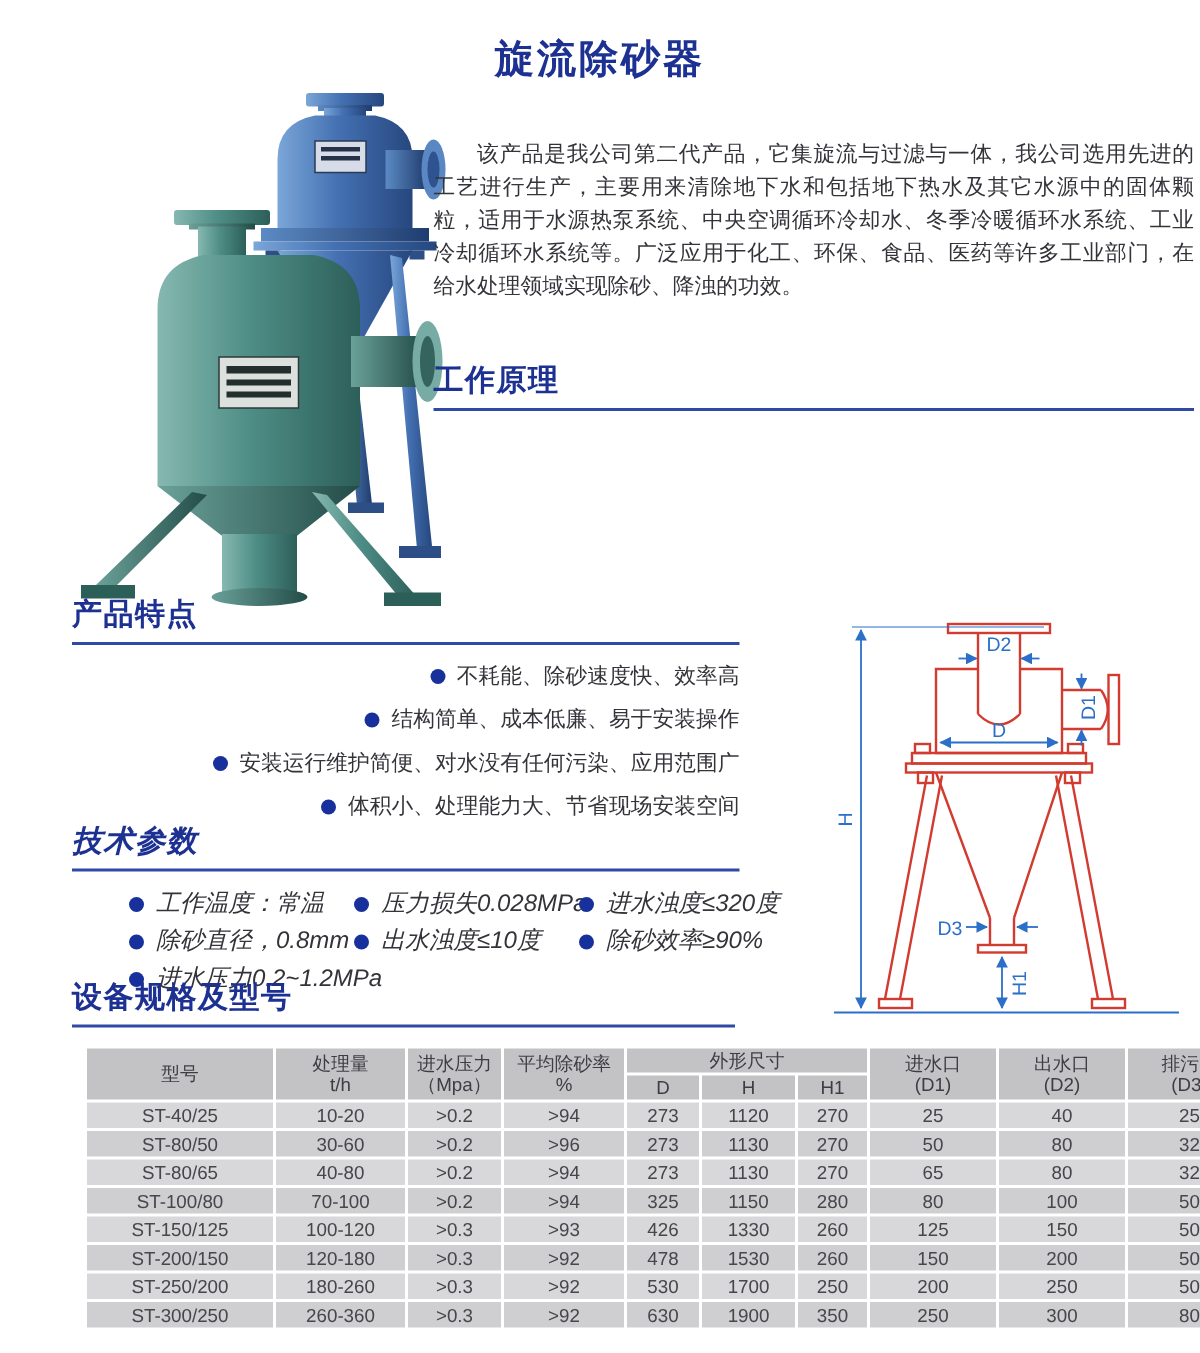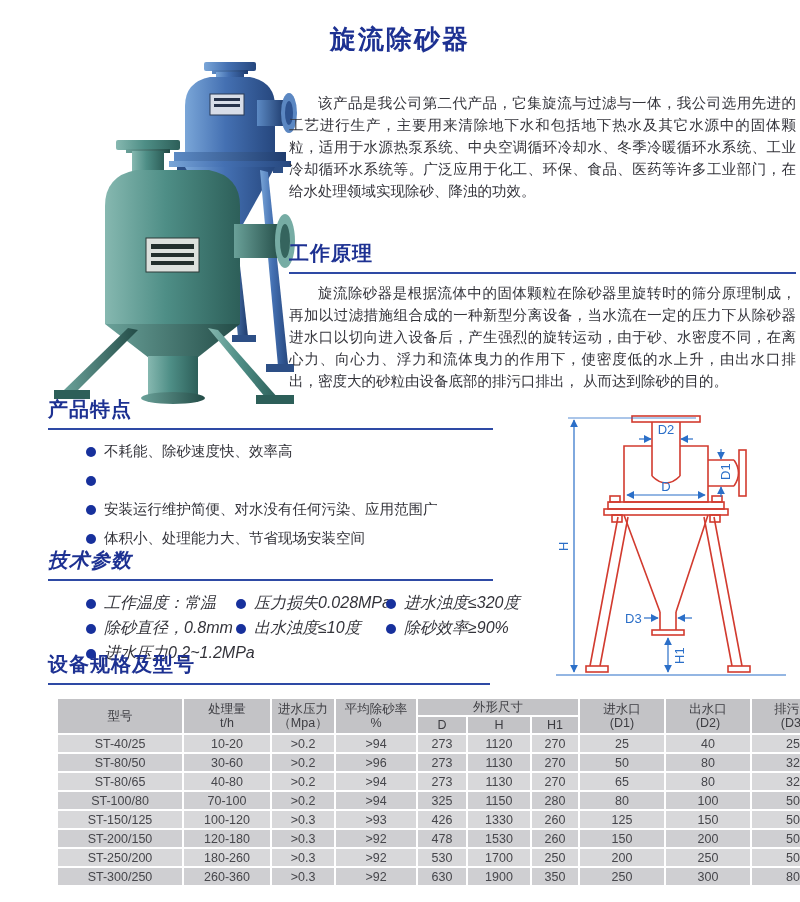--- a/index.html
+++ b/index.html
@@ -24,21 +24,21 @@
   .para {
     margin-top:8px; font-size:14.5px; line-height:22px; text-align:justify;
     text-indent:2em; color:#33333a;
   }
   .sec-principle { margin-top:38px; }
   
   .features { position:absolute; left:48px; top:396px; width:445px; }
   .params   { position:absolute; left:48px; top:547px; width:500px;font-style:italic; }
   .specs-hd { position:absolute; left:48px; top:651px; width:442px; }
   .bullet-list { margin-top:12px; list-style:none; }
-  .bullet-list li { margin:0 0 11px 38px; font-size:14.5px; color:#33333a; line-height:18px; }
+  .bullet-list li { margin:0 0 11px 38px; font-size:14.5px; color:#33333a; line-height:18px;text-align:right; }
   .dot {
     display:inline-block; width:10px; height:10px; border-radius:50%;
     background:#17309c; margin-right:8px; vertical-align:-1px;
   }
   .param-grid {
     margin-top:14px; margin-left:38px;
     display:grid; grid-template-columns:150px 150px 170px; row-gap:9px;
     font-size:16px; color:#33333a;
   }
   .param-grid .cell { white-space:nowrap; line-height:16px; }
@@ -135,29 +135,28 @@
     </g>
   </svg>
 </div>
 
 <div class="right-col">
   <section>
     <p class="para">该产品是我公司第二代产品，它集旋流与过滤与一体，我公司选用先进的工艺进行生产，主要用来清除地下水和包括地下热水及其它水源中的固体颗粒，适用于水源热泵系统、中央空调循环冷却水、冬季冷暖循环水系统、工业冷却循环水系统等。广泛应用于化工、环保、食品、医药等许多工业部门，在给水处理领域实现除砂、降浊的功效。</p>
   </section>
   <section class="sec-principle">
     <h2 class="sec">工作原理</h2>
-    <p class="para">旋流除砂器是根据流体中的固体颗粒在除砂器里旋转时的筛分原理制成，再加以过滤措施组合成的一种新型分离设备，当水流在一定的压力下从除砂器进水口以切向进入设备后，产生强烈的旋转运动，由于砂、水密度不同，在离心力、向心力、浮力和流体曳力的作用下，使密度低的水上升，由出水口排出，密度大的砂粒由设备底部的排污口排出， 从而达到除砂的目的。</p>
   </section>
 </div>
 
 <div class="features">
   <h2 class="sec">产品特点</h2>
   <ul class="bullet-list">
     <li><span class="dot"></span><span>不耗能、除砂速度快、效率高</span></li>
-    <li><span class="dot"></span></li>
+    <li><span class="dot"></span><span>结构简单、成本低廉、易于安装操作</span></li>
     <li><span class="dot"></span><span>安装运行维护简便、对水没有任何污染、应用范围广</span></li>
     <li><span class="dot"></span><span>体积小、处理能力大、节省现场安装空间</span></li>
   </ul>
 </div>
 
 <div class="params">
   <h2 class="sec" style="width:445px;">技术参数</h2>
   <div class="param-grid">
     <div class="cell"><span class="dot"></span><span>工作温度：常温</span></div>
     <div class="cell"><span class="dot"></span><span>压力损失0.028MPa</span></div>

